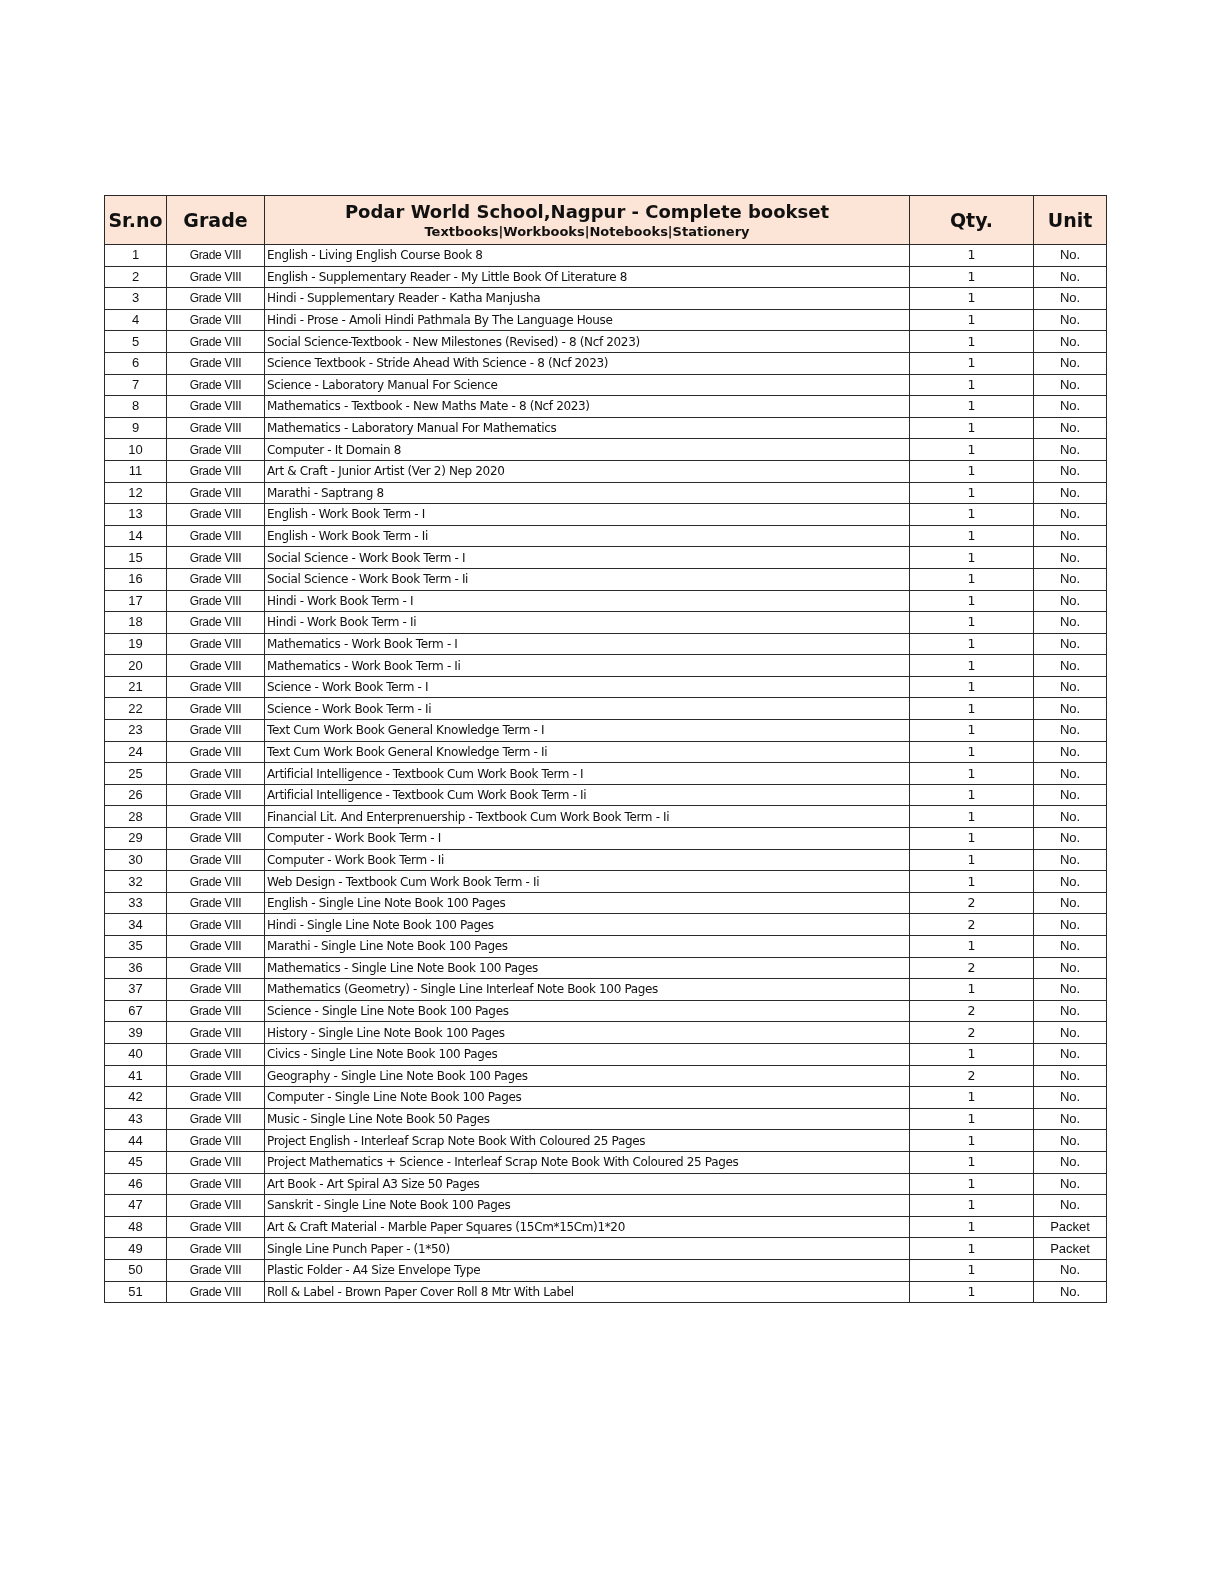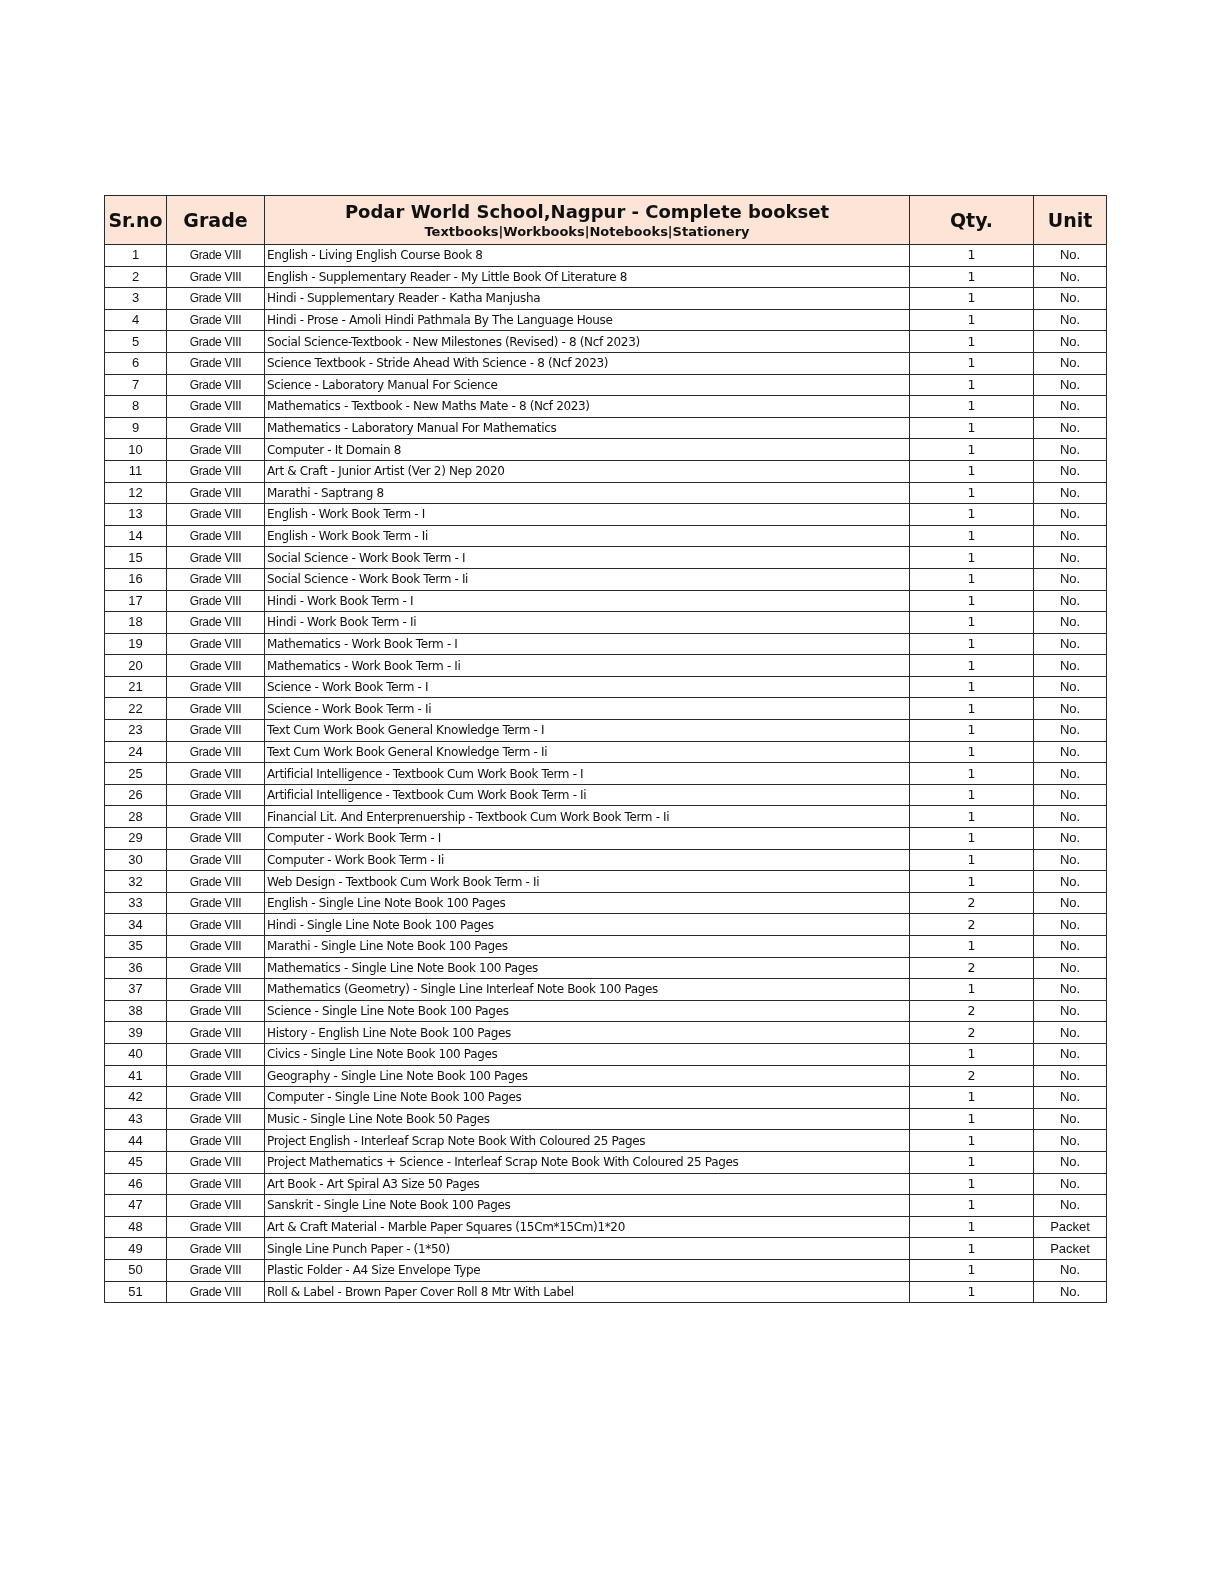--- a/index.html
+++ b/index.html
@@ -310,30 +310,30 @@
           <td class="unit">No.</td>
         </tr>
         <tr>
           <td class="sr">37</td>
           <td class="grade">Grade VIII</td>
           <td class="item">Mathematics (Geometry) - Single Line Interleaf Note Book 100 Pages</td>
           <td class="qty">1</td>
           <td class="unit">No.</td>
         </tr>
         <tr>
-          <td class="sr">38</td>
+          <td class="sr">67</td>
           <td class="grade">Grade VIII</td>
           <td class="item">Science - Single Line Note Book 100 Pages</td>
           <td class="qty">2</td>
           <td class="unit">No.</td>
         </tr>
         <tr>
           <td class="sr">39</td>
           <td class="grade">Grade VIII</td>
-          <td class="item">History - English Line Note Book 100 Pages</td>
+          <td class="item">History - Single Line Note Book 100 Pages</td>
           <td class="qty">2</td>
           <td class="unit">No.</td>
         </tr>
         <tr>
           <td class="sr">40</td>
           <td class="grade">Grade VIII</td>
           <td class="item">Civics  - Single Line Note Book 100 Pages</td>
           <td class="qty">1</td>
           <td class="unit">No.</td>
         </tr>

